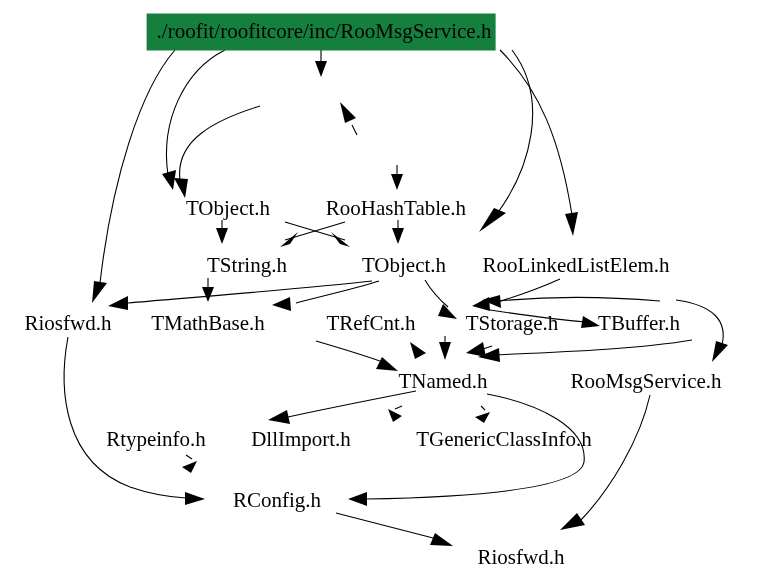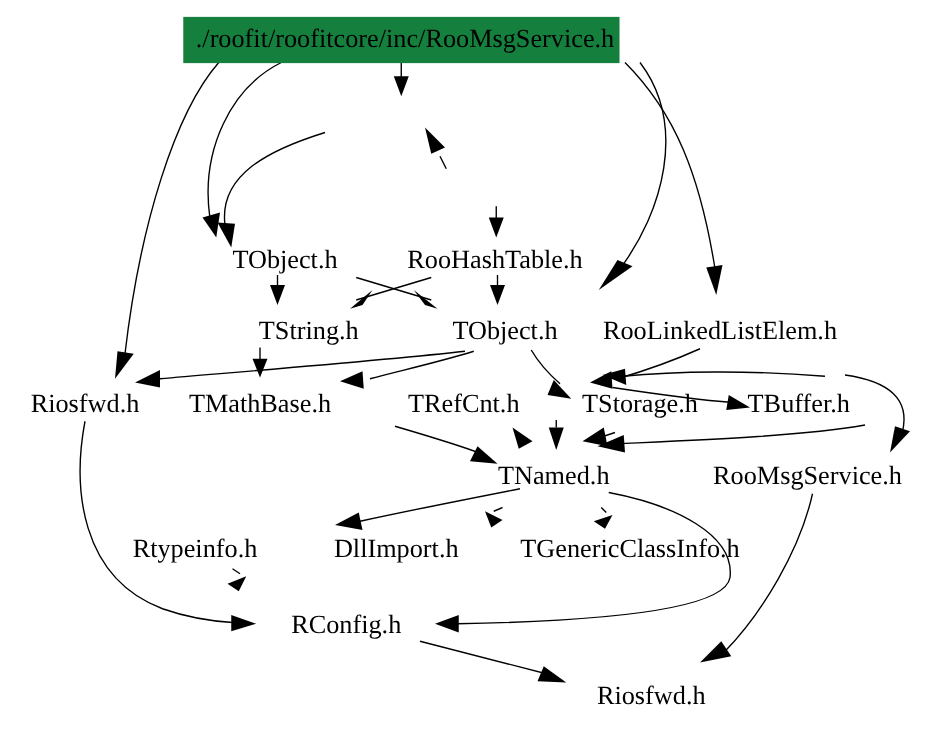--- a/index.html
+++ b/index.html
@@ -193,18 +193,18 @@
   <div class="node" style="left:404px;top:265px;">TObject.h</div>
   <div class="node" style="left:576px;top:265px;">RooLinkedListElem.h</div>
   <div class="node" style="left:68px;top:323px;">Riosfwd.h</div>
   <div class="node" style="left:208px;top:323px;">TMathBase.h</div>
   <div class="node" style="left:371px;top:323px;">TRefCnt.h</div>
   <div class="node" style="left:512px;top:323px;">TStorage.h</div>
   <div class="node" style="left:639px;top:323px;">TBuffer.h</div>
   <div class="node" style="left:443px;top:381px;">TNamed.h</div>
   <div class="node" style="left:646px;top:381px;">RooMsgService.h</div>
   <div class="node" style="left:156px;top:439px;text-align:center;">Rtypeinfo.h</div>
-  <div class="node" style="left:317px;top:439px;">DllImport.h</div>
+  <div class="node" style="left:301px;top:439px;">DllImport.h</div>
   <div class="node" style="left:504px;top:439px;">TGenericClassInfo.h</div>
   <div class="node" style="left:277px;top:500px;">RConfig.h</div>
   <div class="node" style="left:521px;top:557px;">Riosfwd.h</div>
 
 </div>
 
 </body></html>

